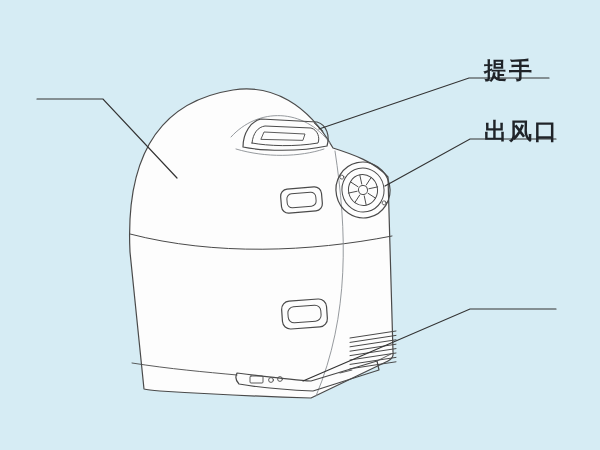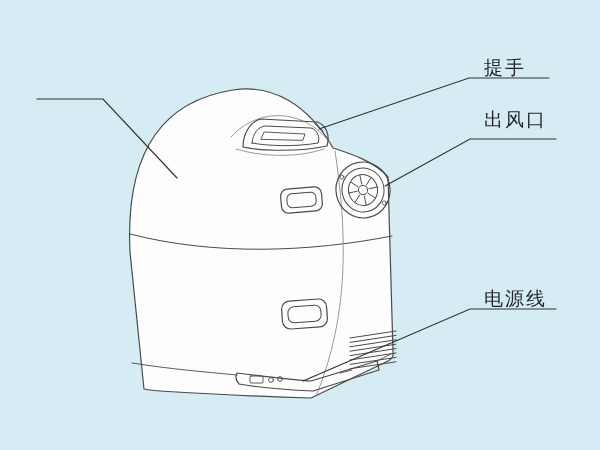--- a/index.html
+++ b/index.html
@@ -9,30 +9,30 @@
   }
   .canvas{
     position:relative;
     width:600px;height:450px;
     background:#d6ecf4;
     overflow:hidden;
   }
   .canvas svg{position:absolute;left:0;top:0;}
   .part-label{
     position:absolute;
-    font-size:19px;
-    font-weight:400;
+    font-size:23px;
+    font-weight:700;
     letter-spacing:2px;
     color:#1f2328;
     white-space:nowrap;
     user-select:none;
   }
   .lbl-body{left:40px;top:77px;}
   .lbl-handle{left:484px;top:55px;}
-  .lbl-outlet{left:484px;top:107px;}
+  .lbl-outlet{left:484px;top:116px;}
   .lbl-cord{left:484px;top:286px;}
 </style>
 </head>
 <body>
 
 <div class="canvas">
 
   <svg width="600" height="450" viewBox="0 0 600 450">
 
     <g fill="none" stroke="#4a4a4a" stroke-width="1.2" stroke-linecap="round" stroke-linejoin="round">
@@ -119,15 +119,14 @@
       <polyline points="556,139 470,139 385,186"></polyline>
       <polyline points="556,309 470,309 303,381"></polyline>
     </g>
   </svg>
 
 
   <div class="part-label lbl-handle">提手</div>
 
   <div class="part-label lbl-outlet">出风口</div>
 
-  <div class="part-label lbl-cord">电源线</div>
 
 </div>
 
 </body></html>

